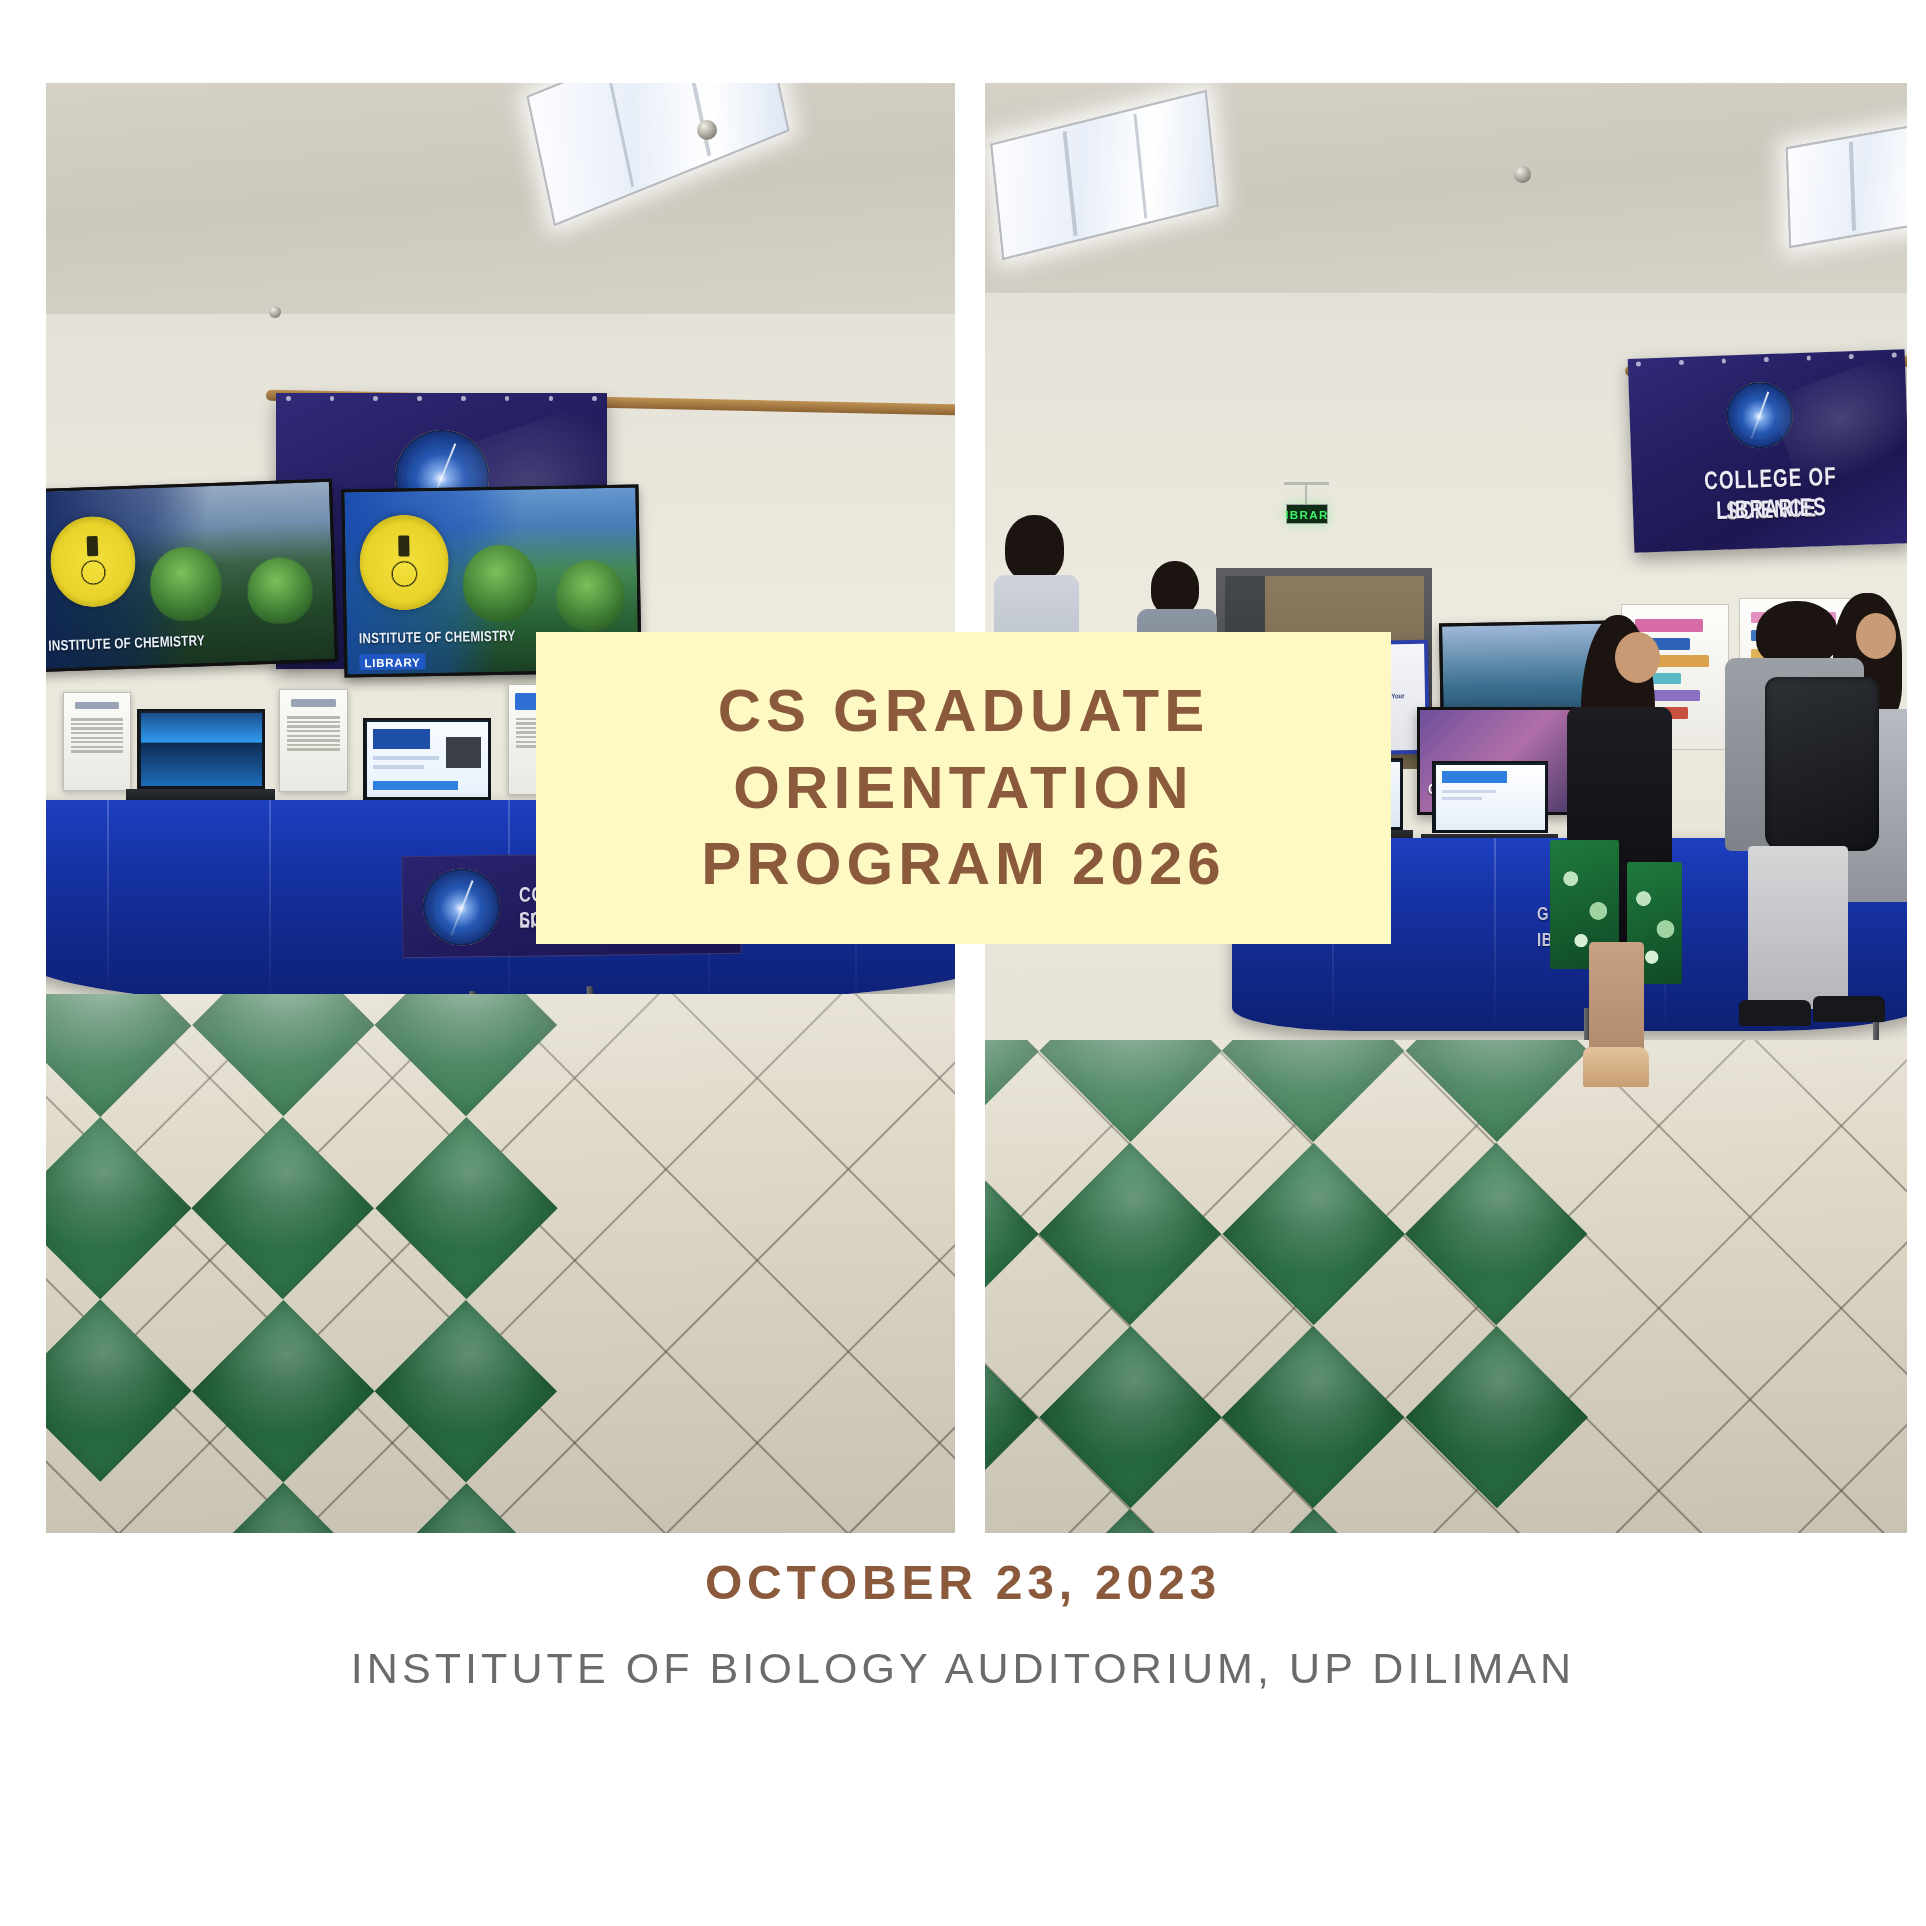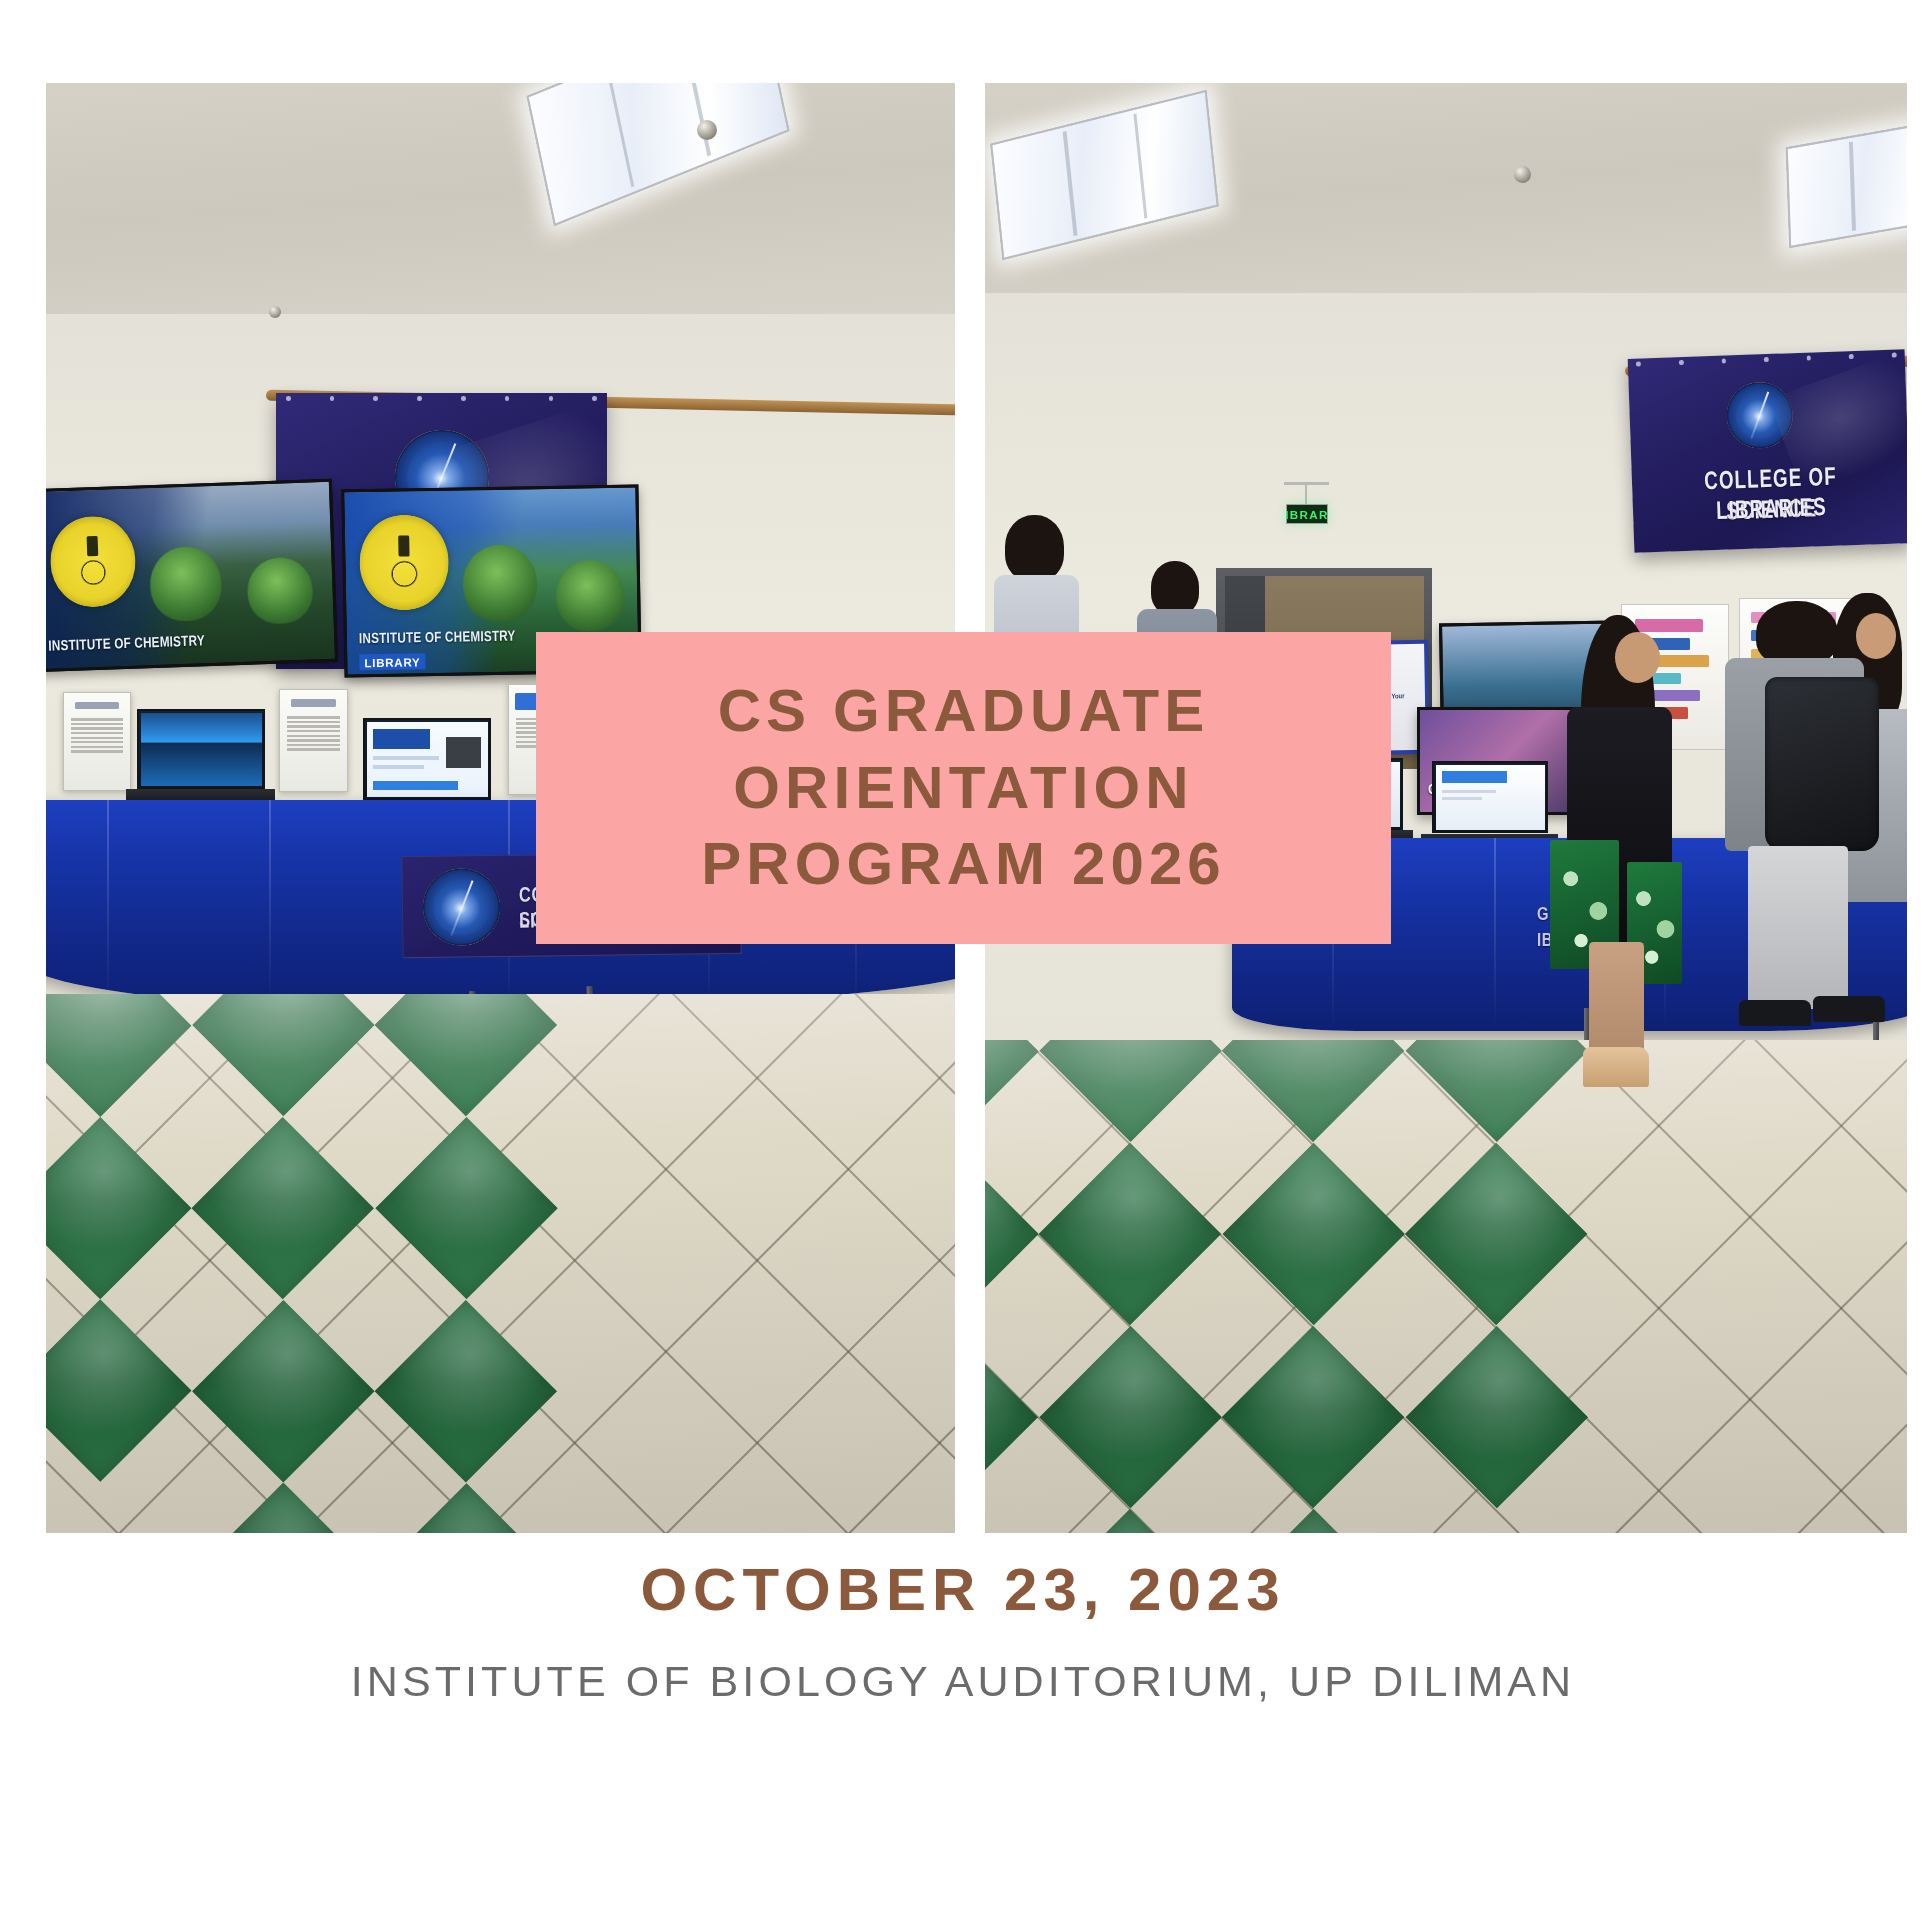--- a/index.html
+++ b/index.html
@@ -341,21 +341,21 @@
       radial-gradient(circle at 70% 55%, #9fd3a2 0 8.5px, rgba(0,0,0,0) 9.2px),
       radial-gradient(circle at 45% 78%, #d8efd6 0 6.2px, rgba(0,0,0,0) 7px),
       linear-gradient(160deg,#1f7a3d,#0f4a25);
   }
 
   
   .title-card {
     position:absolute;
     left:536px; top:632px;
     width:855px; height:312px;
-    background:#fca5a5;
+    background:#fef9c3;
     display:flex; align-items:center; justify-content:center;
     z-index: 40;
   }
   .title-text {
     text-align:center;
     color:#8b5a3c;
     font-family:"Liberation Sans", sans-serif;
     font-weight:700;
     font-size:60px;
     line-height:1.28;
@@ -364,21 +364,21 @@
 
   
   .footer {
     position:absolute; left:0; right:0; top:1557px;
     text-align:center;
   }
   .event-date {
     color:#8b5a3c;
     font-family:"Liberation Sans", sans-serif;
     font-weight:700;
-    font-size:60px;
+    font-size:48px;
     letter-spacing:.10em;
     line-height:1.1;
   }
   .event-venue {
     margin-top:35px;
     color:#6b6b6b;
     font-family:"Liberation Sans", sans-serif;
     font-weight:400;
     font-size:43px;
     letter-spacing:.095em;

